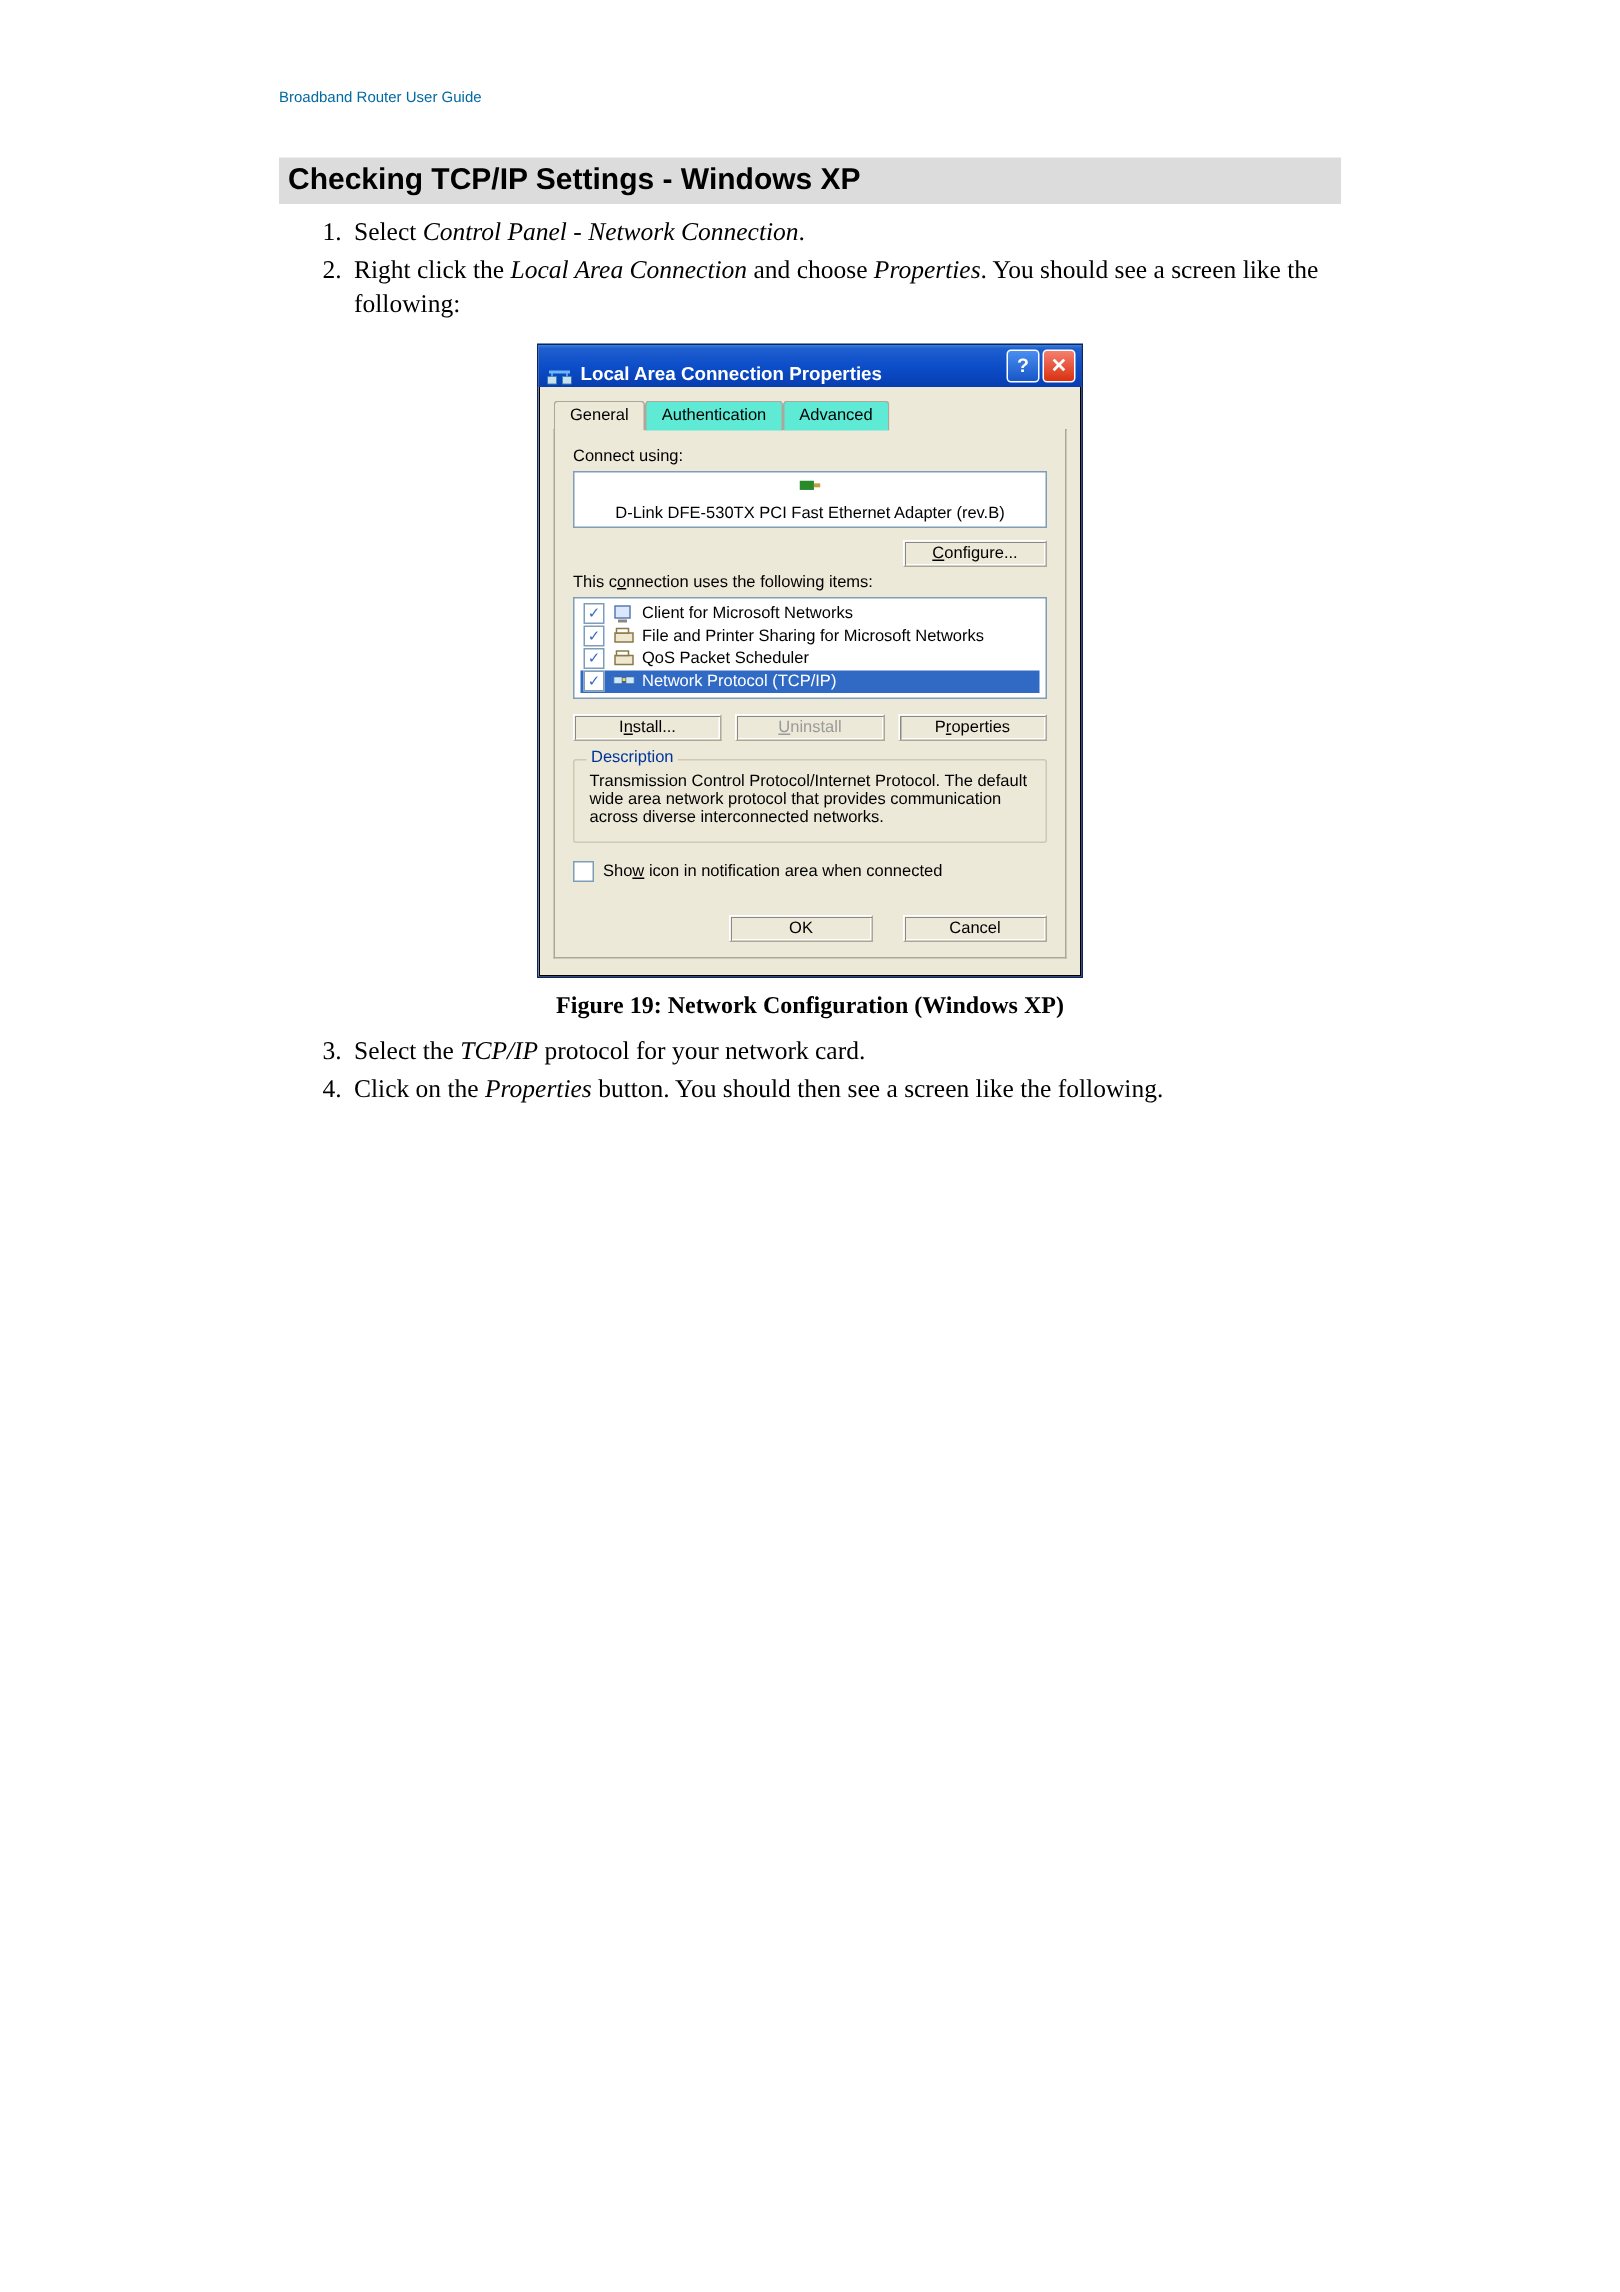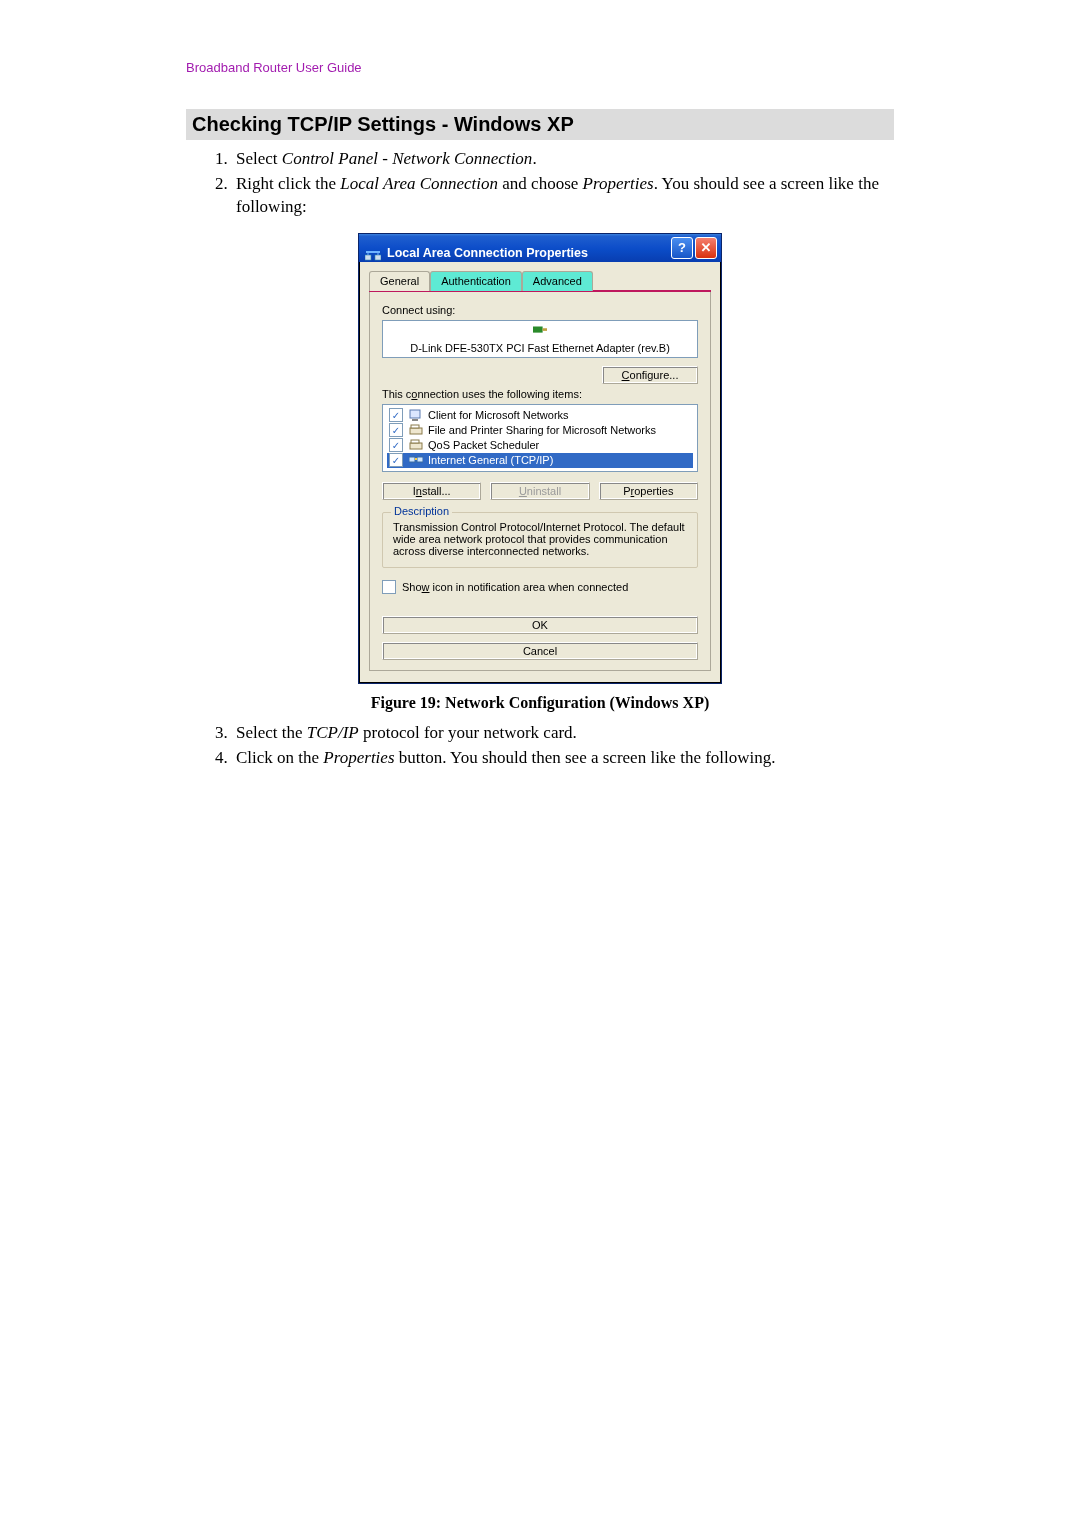--- a/index.html
+++ b/index.html
@@ -9,22 +9,22 @@
     font-family: "Times New Roman", Times, serif;
     font-size: 16px;
     color: #000;
     width: 1080px;
   }
   .page {
     padding: 60px 186px 60px 186px;
   }
   .doc-header {
     font-family: Arial, Helvetica, sans-serif;
-    font-size: 13px;
-    color: #a21caf;
+    font-size: 10px;
+    color: #0369a1;
     margin-bottom: 34px;
   }
   .section-title {
     font-family: Arial, Helvetica, sans-serif;
     font-weight: bold;
     font-size: 20px;
     background: #dcdcdc;
     padding: 4px 6px;
     margin: 0 0 8px 0;
   }
@@ -90,21 +90,21 @@
     font-size: 13px;
     color: #fff;
   }
   .xp-help  { background: linear-gradient(to bottom,#4a8ef0,#1756c8); }
   .xp-close { background: linear-gradient(to bottom,#f57f6e,#d8310f); }
   .xp-body  { padding: 8px 10px 12px 10px; }
 
   .xp-tabs {
     display: flex;
     align-items: flex-end;
-    border-bottom: 3px solid #be185d;
+    border-bottom: 1px solid #be185d;
     gap: 0;
     margin: 0 0 -1px 0;
   }
   .xp-tab {
     padding: 3px 10px 4px 10px;
     border: 1px solid #aca899;
     border-bottom: none;
     background: #ece9d8;
     border-radius: 3px 3px 0 0;
     position: relative;
@@ -185,21 +185,21 @@
     position:absolute; top:-8px; left:8px;
     background:#ece9d8;
     padding:0 3px;
     color:#003399;
     font-size:11px;
   }
   .xp-checkbox-row {
     display:flex; align-items:center; gap:6px; margin-top:12px; font-size:11px;
   }
   .xp-dialog-btns {
-    display:flex; justify-content:flex-end; gap:8px; margin-top:22px;flex-direction:column;
+    display:flex; justify-content:flex-end; gap:20px; margin-top:22px;
   }
   .pg-num {
     text-align: right;
     font-size: 16px;
     margin-top: 640px;
   }
   u.accel { text-decoration: underline; }
 </style>
 </head>
 <body>
@@ -296,21 +296,21 @@
             </div>
             <div class="xp-listrow selected">
               <span class="chk">✓</span>
               <span class="row-icon">
                   <svg width="14" height="14" viewBox="0 0 14 14">
                     <rect x="0" y="4" width="6" height="5" fill="#cfe6ff" stroke="#3a6aa0"></rect>
                     <rect x="8" y="4" width="6" height="5" fill="#cfe6ff" stroke="#3a6aa0"></rect>
                     <line x1="6" y1="6" x2="8" y2="6" stroke="#ffd040" stroke-width="2"></line>
                   </svg>
                 </span>
-              <span>Internet General (TCP/IP)</span>
+              <span>Network Protocol (TCP/IP)</span>
             </div>
           </div>
 
           <div class="xp-btnrow">
             <div class="xp-button">I<u class="accel">n</u>stall...</div>
             <div class="xp-button disabled"><u class="accel">U</u>ninstall</div>
             <div class="xp-button">P<u class="accel">r</u>operties</div>
           </div>
 
           <div class="xp-groupbox">

